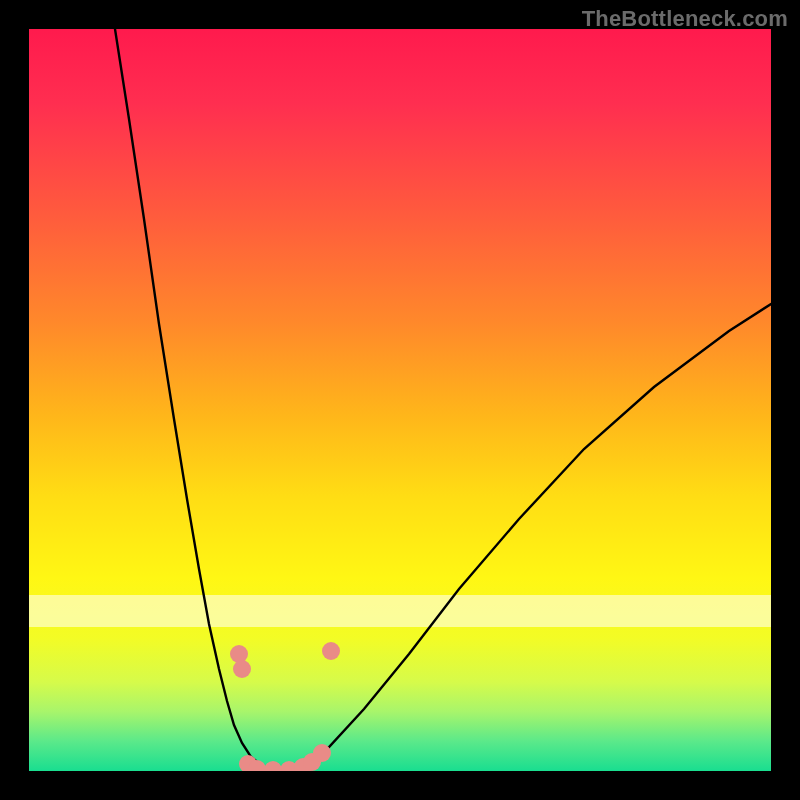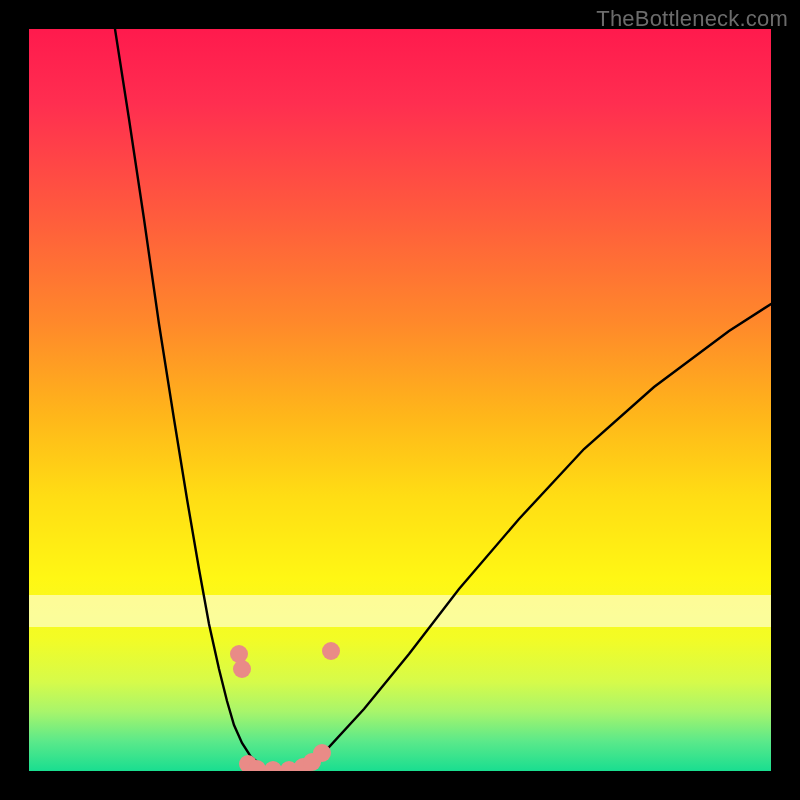--- a/index.html
+++ b/index.html
@@ -31,21 +31,21 @@
       #5be98a 96%,
       #19de90 100%
     );
   }
   .watermark {
     position: absolute;
     top: 6px;
     right: 12px;
     color: #6b6b6b;
     font-size: 22px;
-    font-weight: 400;
+    font-weight: 700;
     letter-spacing: 0.2px;
   }
   .plot {
     position: absolute;
     left: 29px;
     top: 29px;
     width: 742px;
     height: 742px;
   }
   .white-band {

